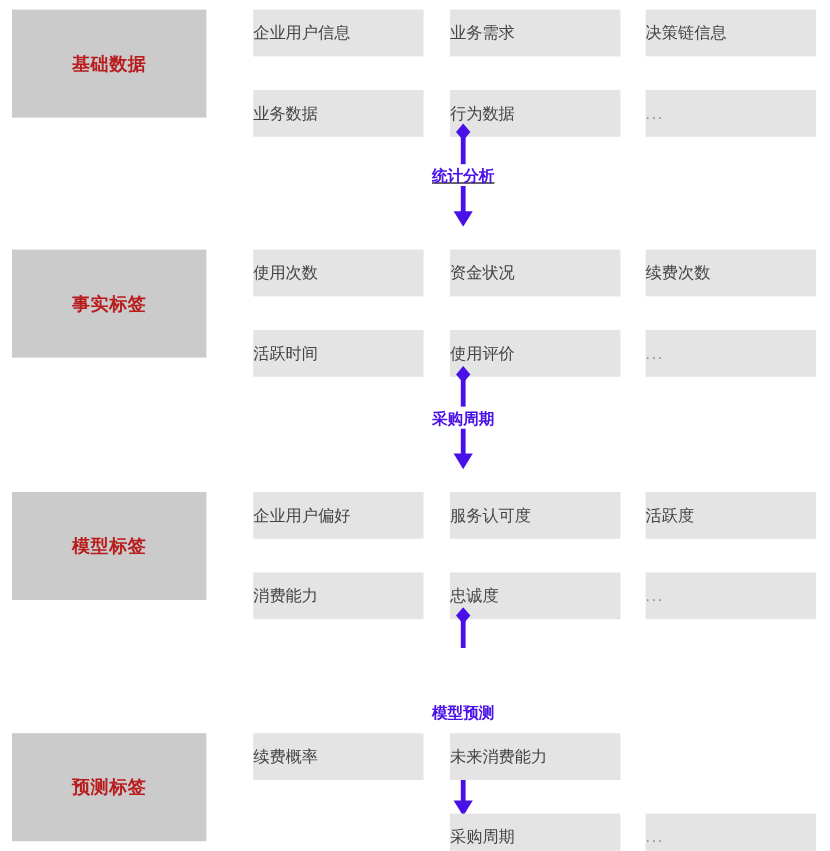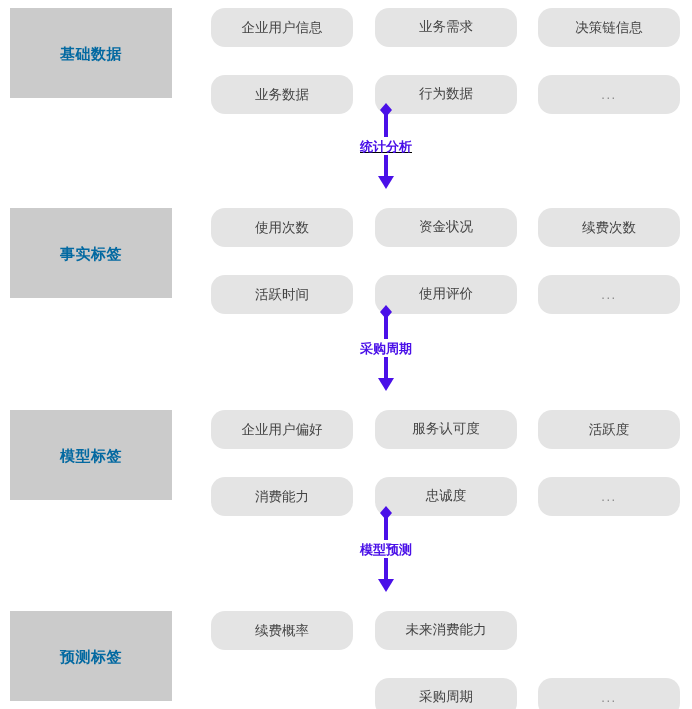--- a/index.html
+++ b/index.html
@@ -40,46 +40,45 @@
     width: 162px;
     height: 90px;
     background: #cbcbcb;
     display: flex;
     align-items: center;
     justify-content: center;
   }
   .cat-label {
     font-size: 15px;
     font-weight: bold;
-    color: #0369a1;
+    color: #b91c1c;
     letter-spacing: 0.5px;
     line-height: 1;
   }
 
   
   .grid {
     position: absolute;
     left: 211px;
     top: 0;
     width: 470px;
     height: 90px;
   }
   .item-box {
     position: absolute;
     width: 142px;
     height: 39px;
     background: #e4e4e4;
     display: flex;
     align-items: center;
-    justify-content: center;
+    justify-content: flex-start;
     box-sizing: border-box;
-    border-radius: 14px;
   }
   .col-0 { left: 0px; }
-  .col-1 { left: 164px; font-family: Liberation Mono, monospace; }
+  .col-1 { left: 164px; }
   .col-2 { left: 327px; }
   .row-0 { top: 0px; }
   .row-1 { top: 67px; }
 
   .item-label {
     font-size: 13.5px;
     color: #444444;
     line-height: 1;
     white-space: nowrap;
   }
@@ -95,21 +94,21 @@
     left: 346px;
     width: 80px;
     height: 100px;
     display: flex;
     flex-direction: column;
     align-items: center;
     justify-content: flex-start;
   }
   .conn-1 { top: 103px; text-decoration: underline; }
   .conn-2 { top: 305px; }
-  .conn-3 { top: 506px; }
+  .conn-3 { top: 506px; gap: 44px; }
 
   .arrow-up, .arrow-down {
     display: block;
     line-height: 0;
   }
   .conn-label {
     font-size: 13px;
     font-weight: bold;
     color: #4a10e8;
     line-height: 1;

